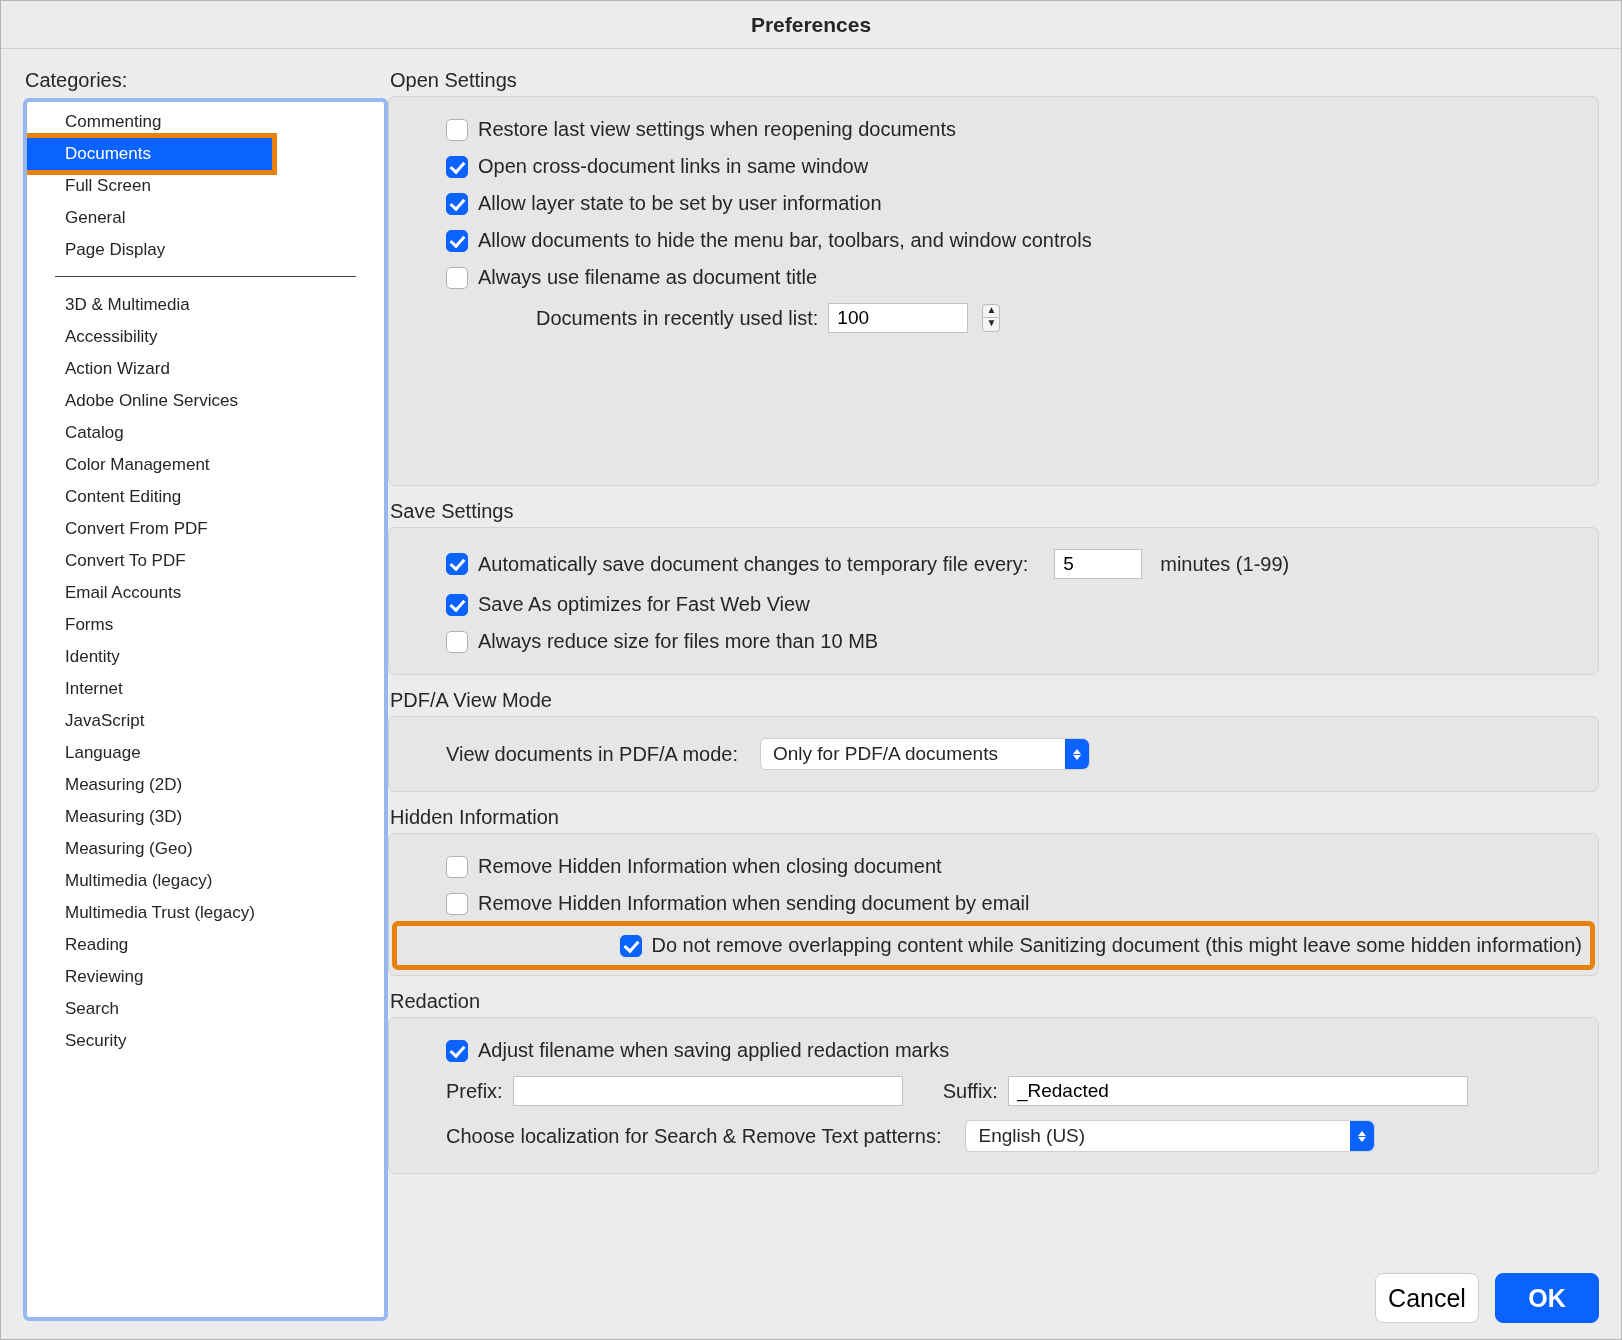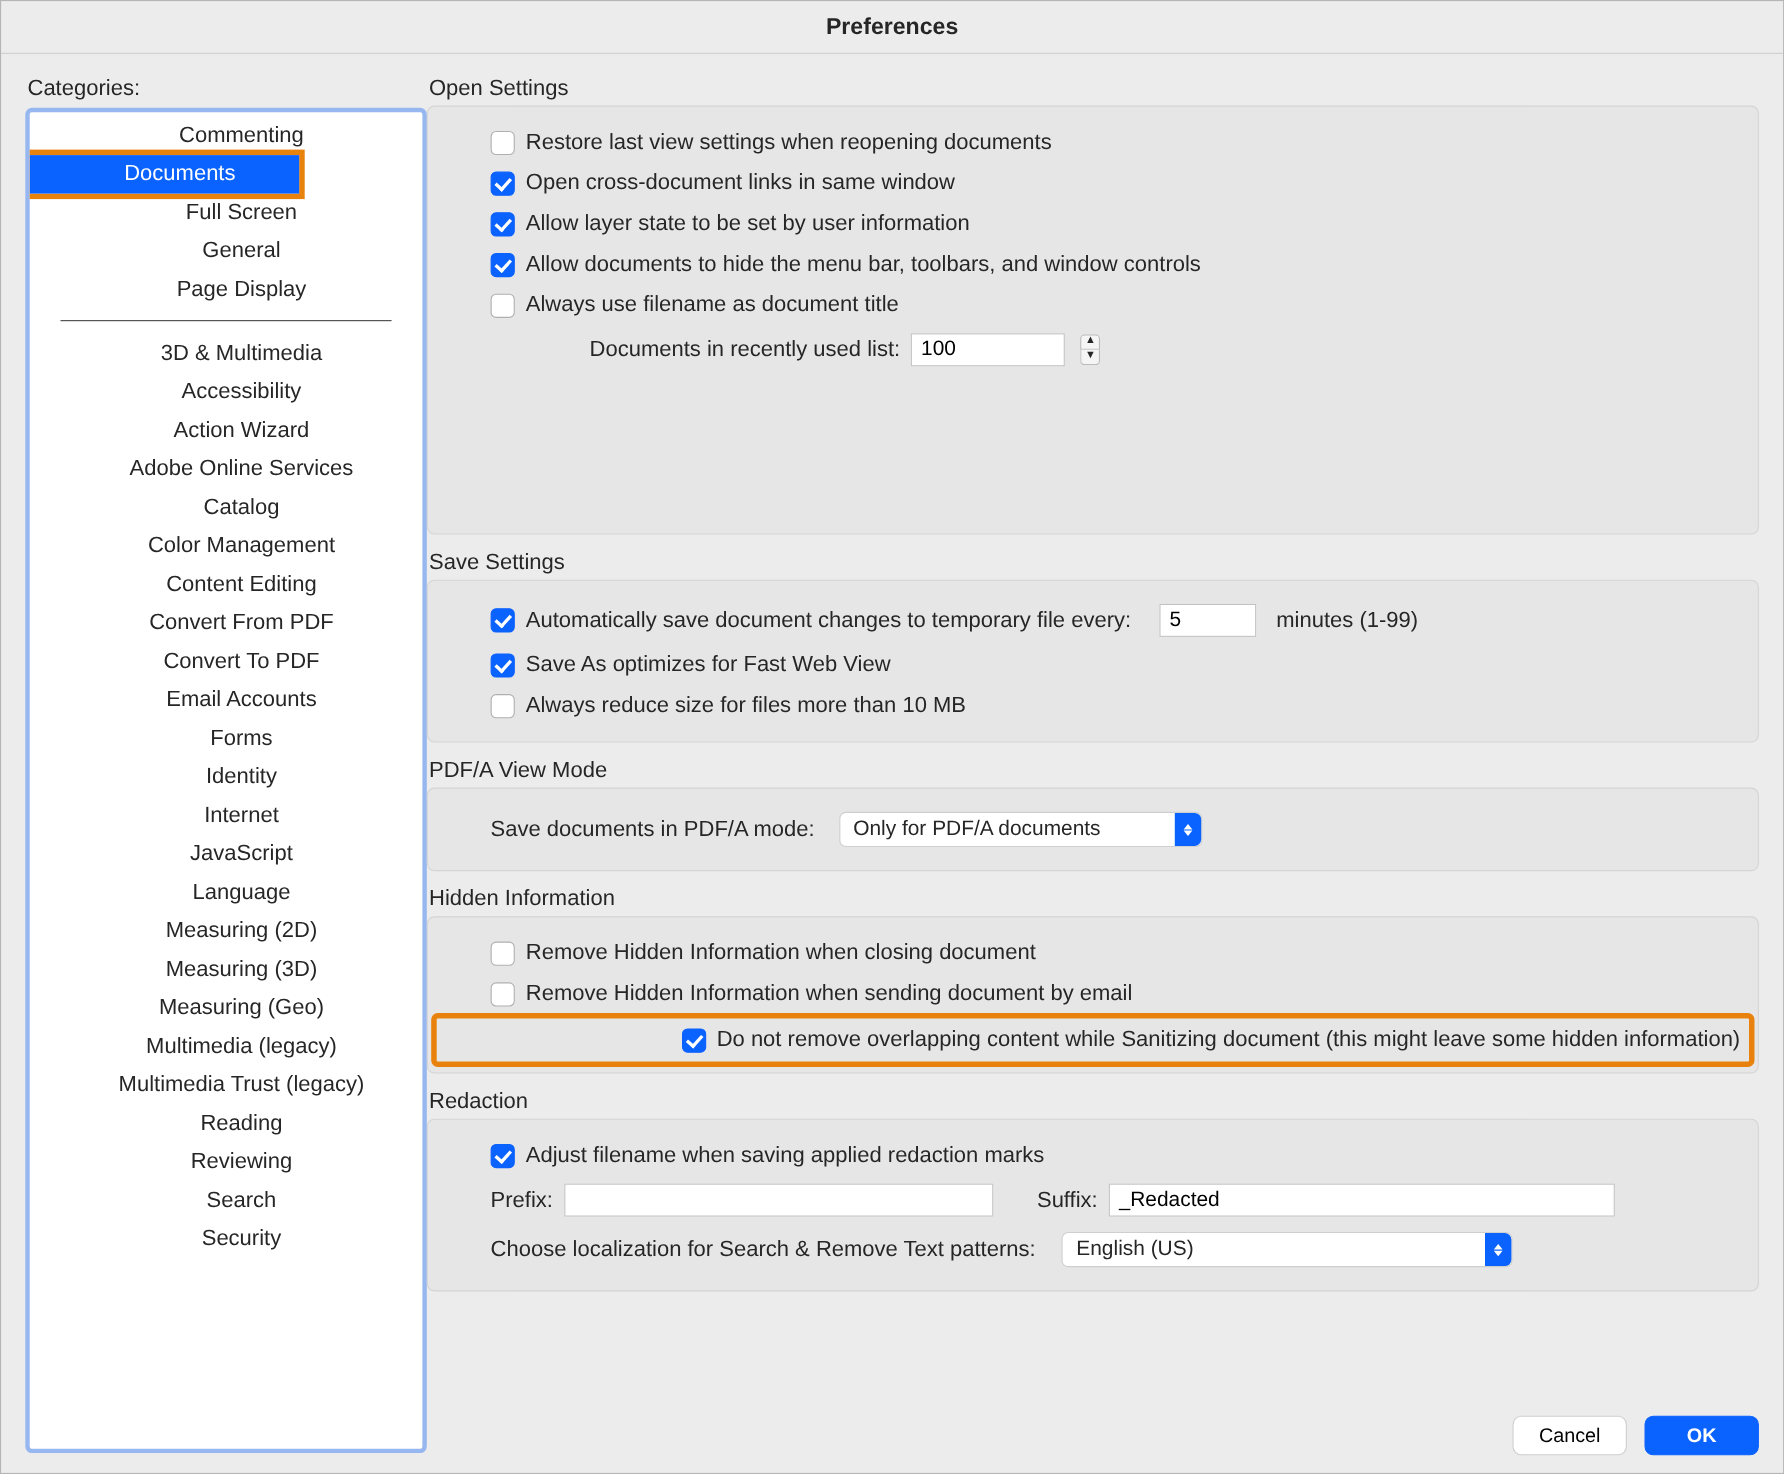--- a/index.html
+++ b/index.html
@@ -46,24 +46,23 @@
   .cat-list {
     flex: 1;
     background: #fff;
     border: 4px solid #97b7f0;
     border-radius: 6px;
     overflow-y: auto;
     padding: 4px 0;
   }
   .cat-item {
     padding: 6px 10px 6px 38px;
-    font-size: 20px;
+    font-size: 17px;
     cursor: default;
     white-space: nowrap;
-    text-align: center;
   }
   .cat-item.selected {
     background: #0a62ff;
     color: #fff;
   }
   .cat-divider {
     border: none;
     border-top: 1.5px solid #444;
     margin: 10px 28px 12px 28px;
   }
@@ -181,23 +180,23 @@
   }
   .footer-buttons {
     position: absolute;
     right: 22px;
     bottom: 16px;
     display: flex;
     gap: 16px;
   }
   .btn-std {
     min-width: 104px;
-    height: 36px;
+    height: 50px;
     border-radius: 8px;
-    font-size: 18px;
+    font-size: 25px;
     border: 1px solid #cfcfcf;
     background: #fff;
     cursor: pointer;
   }
   .btn-primary {
     background: #0a62ff;
     border-color: #0a62ff;
     color: #fff;
     font-weight: bold;
   }
@@ -314,21 +313,21 @@
             <input type="checkbox" class="mac" style="">
             <span>Always reduce size for files more than 10 MB</span>
           </div>
         </div>
       </div>
 
       <div>
         <div class="section-title">PDF/A View Mode</div>
         <div class="section-box">
           <div class="row">
-            <span>Save documents in PDF/A mode:</span>
+            <span>View documents in PDF/A mode:</span>
             <div class="select" style="width:330px;margin-left:12px">
               <span>Only for PDF/A documents</span>
               <span class="arrows">
                   <span class="tri up"></span>
                   <span class="tri dn"></span>
                 </span>
             </div>
           </div>
         </div>
       </div>

